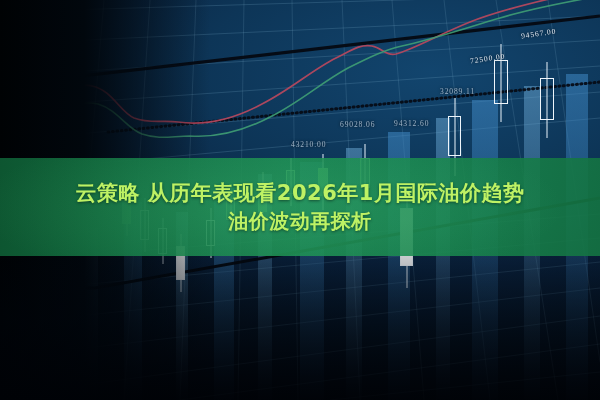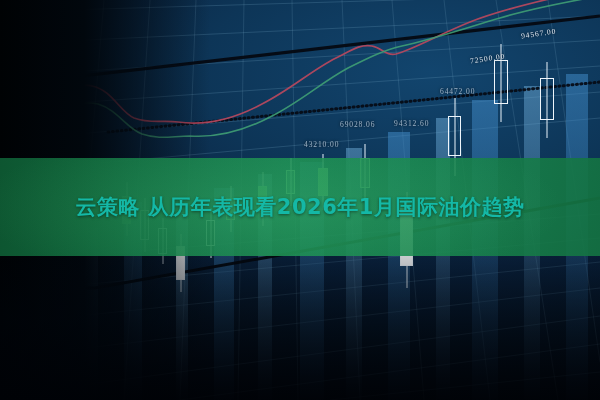--- a/index.html
+++ b/index.html
@@ -58,21 +58,21 @@
   .banner-glow{
     position:absolute;left:0;top:158px;width:600px;height:98px;
     background:radial-gradient(70% 120% at 45% 50%, rgba(70,190,120,.28) 0%, rgba(0,0,0,0) 70%);
   }
   .headline{
     position:absolute;left:0;top:158px;width:600px;height:98px;
     display:flex;flex-direction:column;align-items:center;justify-content:center;
     gap:4px;
   }
   .hl-line{
-    color:#14b8a6;font-weight:bold;font-size:21px;letter-spacing:.5px;
+    color:#bef264;font-weight:bold;font-size:21px;letter-spacing:.5px;
     text-shadow:0 1px 3px rgba(0,0,0,.45);
     font-family:"DejaVu Sans","Liberation Sans",sans-serif;
     white-space:nowrap;line-height:1.15;
   }
   .hl-line.sub{font-size:20px;}
 </style>
 </head>
 <body>
 
 <div id="stage">
@@ -224,30 +224,31 @@
       </div>
     <div class="candle" style="left:540px; top:78px;  width:14px;">
         <span class="wick" style="top:-16px;height:76px;"></span>
         <span class="body" style="top:0;height:42px;"></span>
       </div>
   </div>
 
   <div>
     <span class="ptag" style="left:521px;top:29px;transform:rotate(-8deg);">94567.00</span>
     <span class="ptag" style="left:470px;top:54px;transform:rotate(-8deg);">72500.00</span>
-    <span class="ptag dim" style="left:440px;top:87px;">64472.00</span>
+    <span class="ptag dim" style="left:440px;top:87px;">32089.11</span>
     <span class="ptag dim" style="left:394px;top:119px;">94312.60</span>
     <span class="ptag dim" style="left:340px;top:120px;">69028.06</span>
-    <span class="ptag dim" style="left:304px;top:140px;z-index:6;text-align:center;">43210.00</span>
+    <span class="ptag dim" style="left:291px;top:140px;z-index:6;text-align:center;">43210.00</span>
     <span class="ptag dim" style="left:1px;top:143px;">13210.00</span>
   </div>
 
   <div class="bg-darkleft"></div>
   <div class="bg-darkbottom"></div>
 
   <div class="banner"></div>
   <div class="banner-glow"></div>
 
   <div class="headline">
     <div class="hl-line">云策略 从历年表现看2026年1月国际油价趋势</div>
+    <div class="hl-line sub">油价波动再探析</div>
   </div>
 
 </div>
 
 </body></html>

